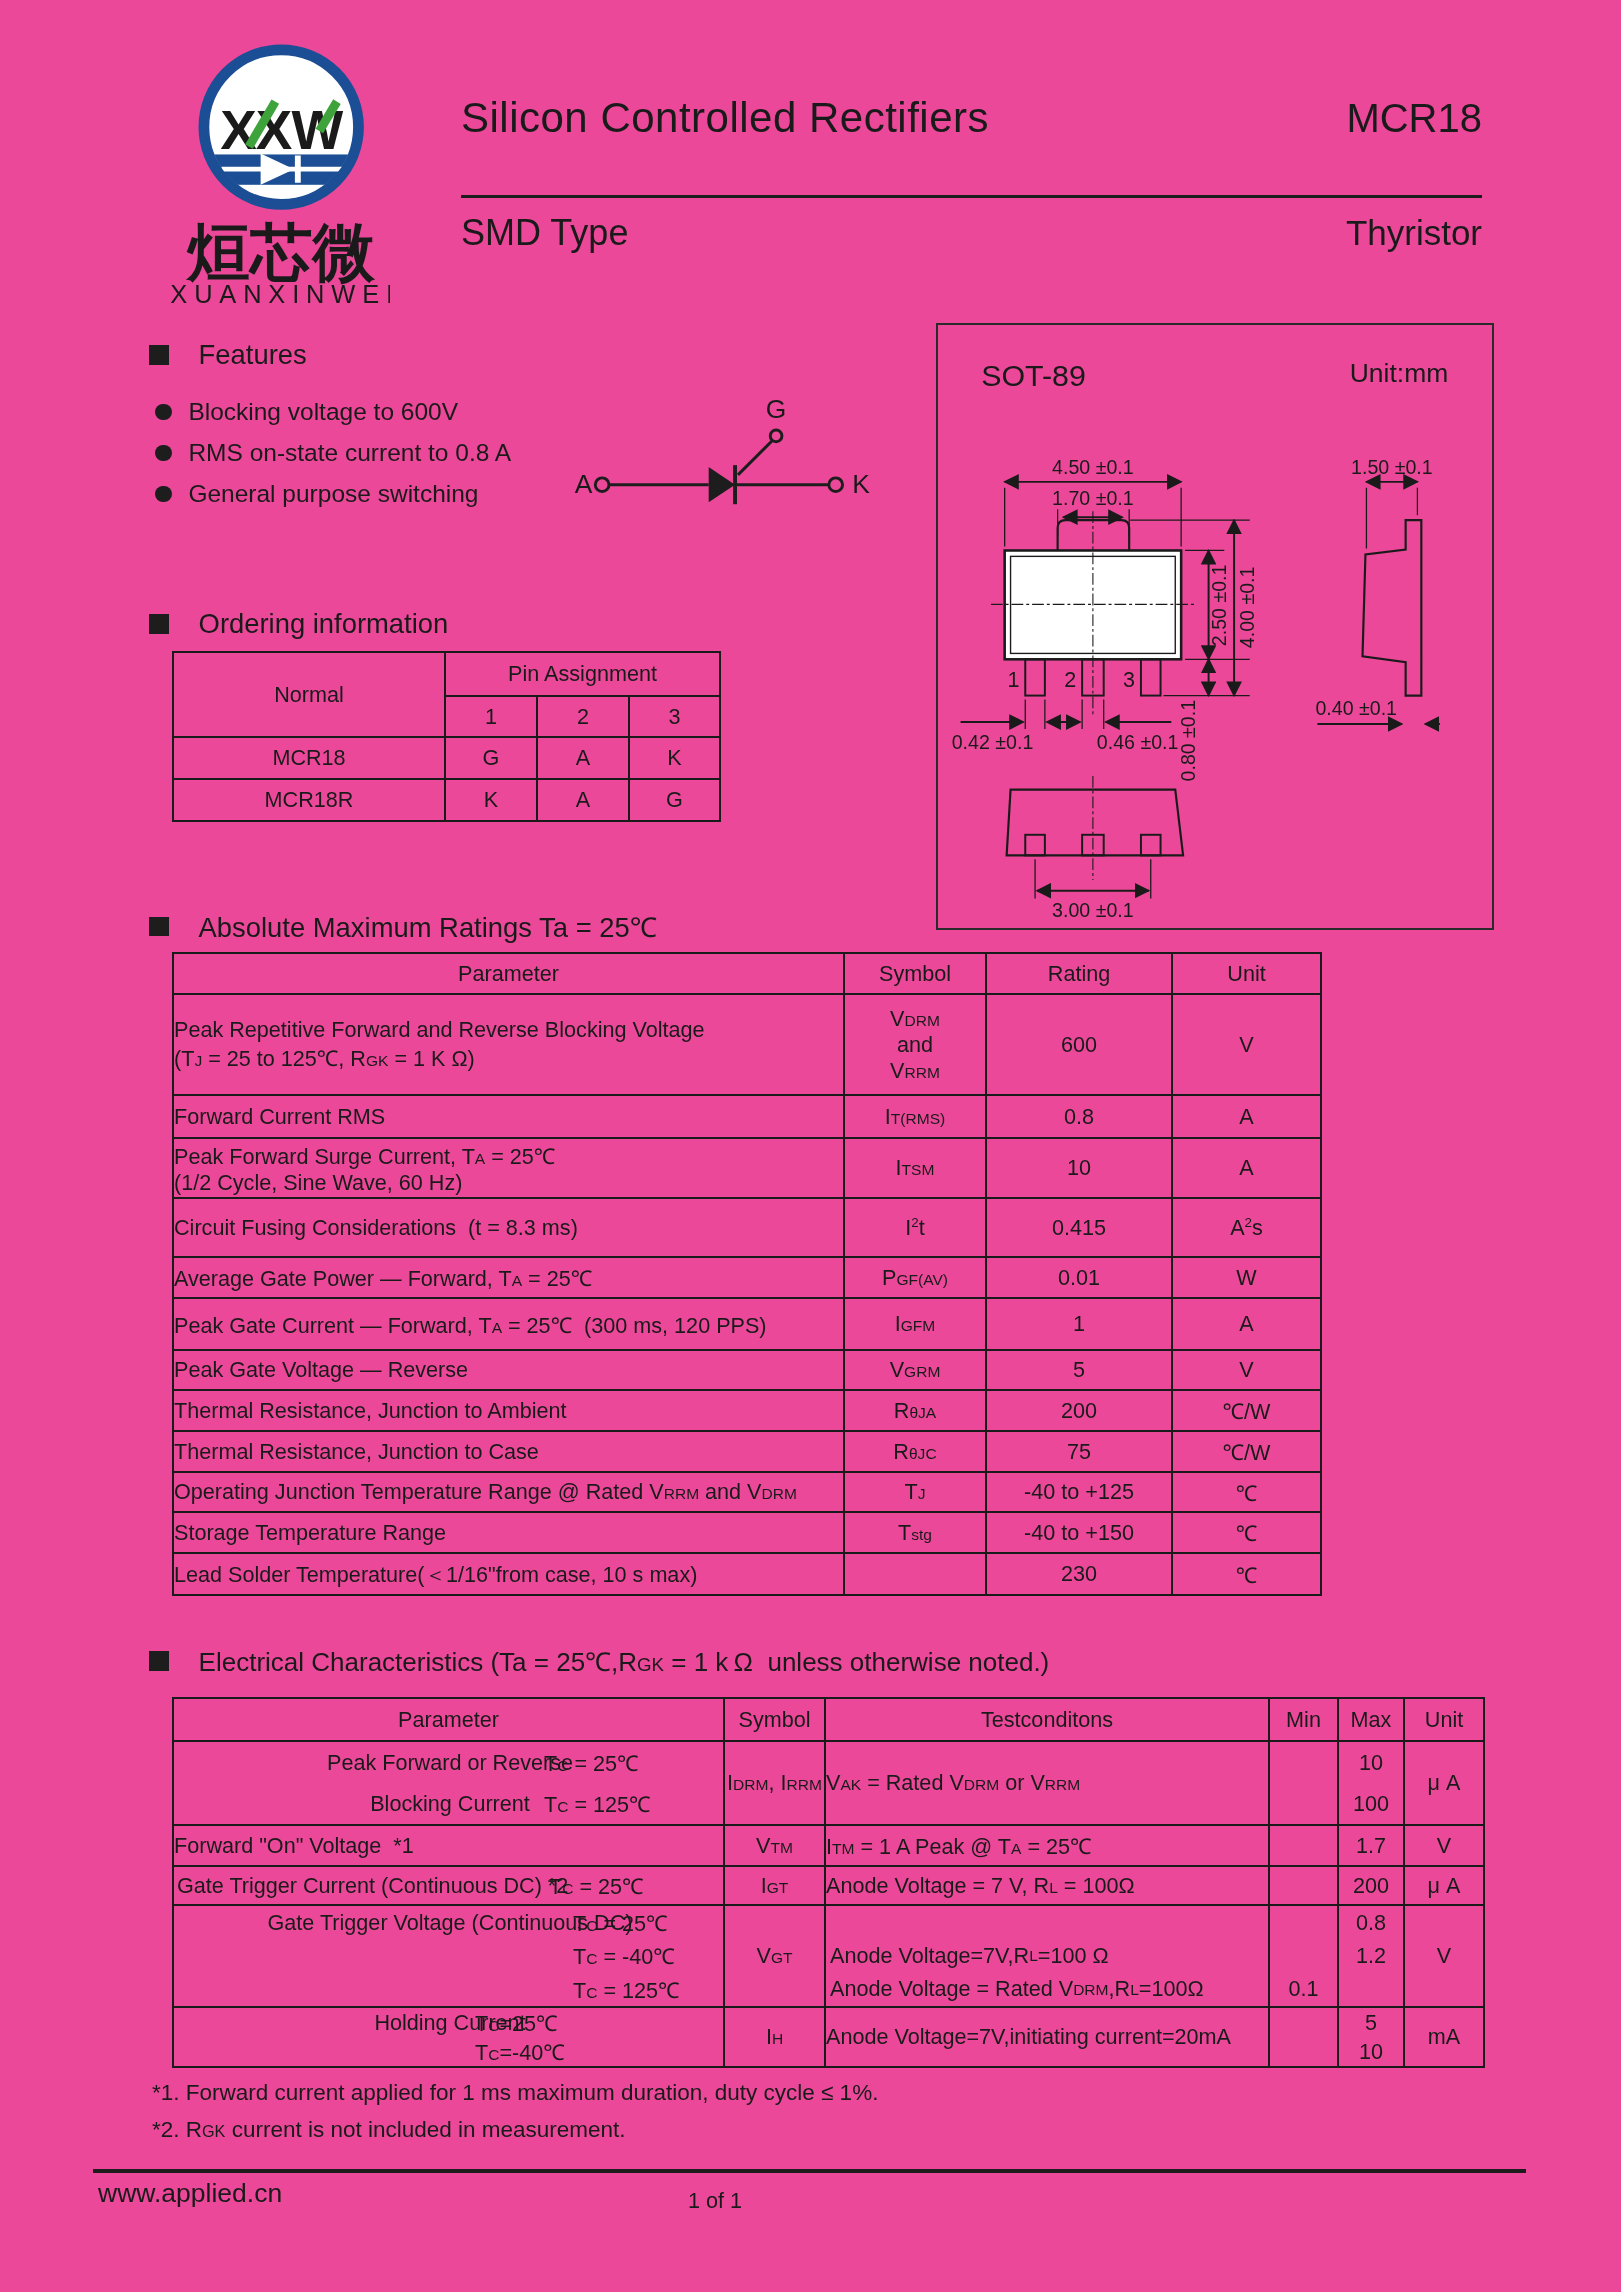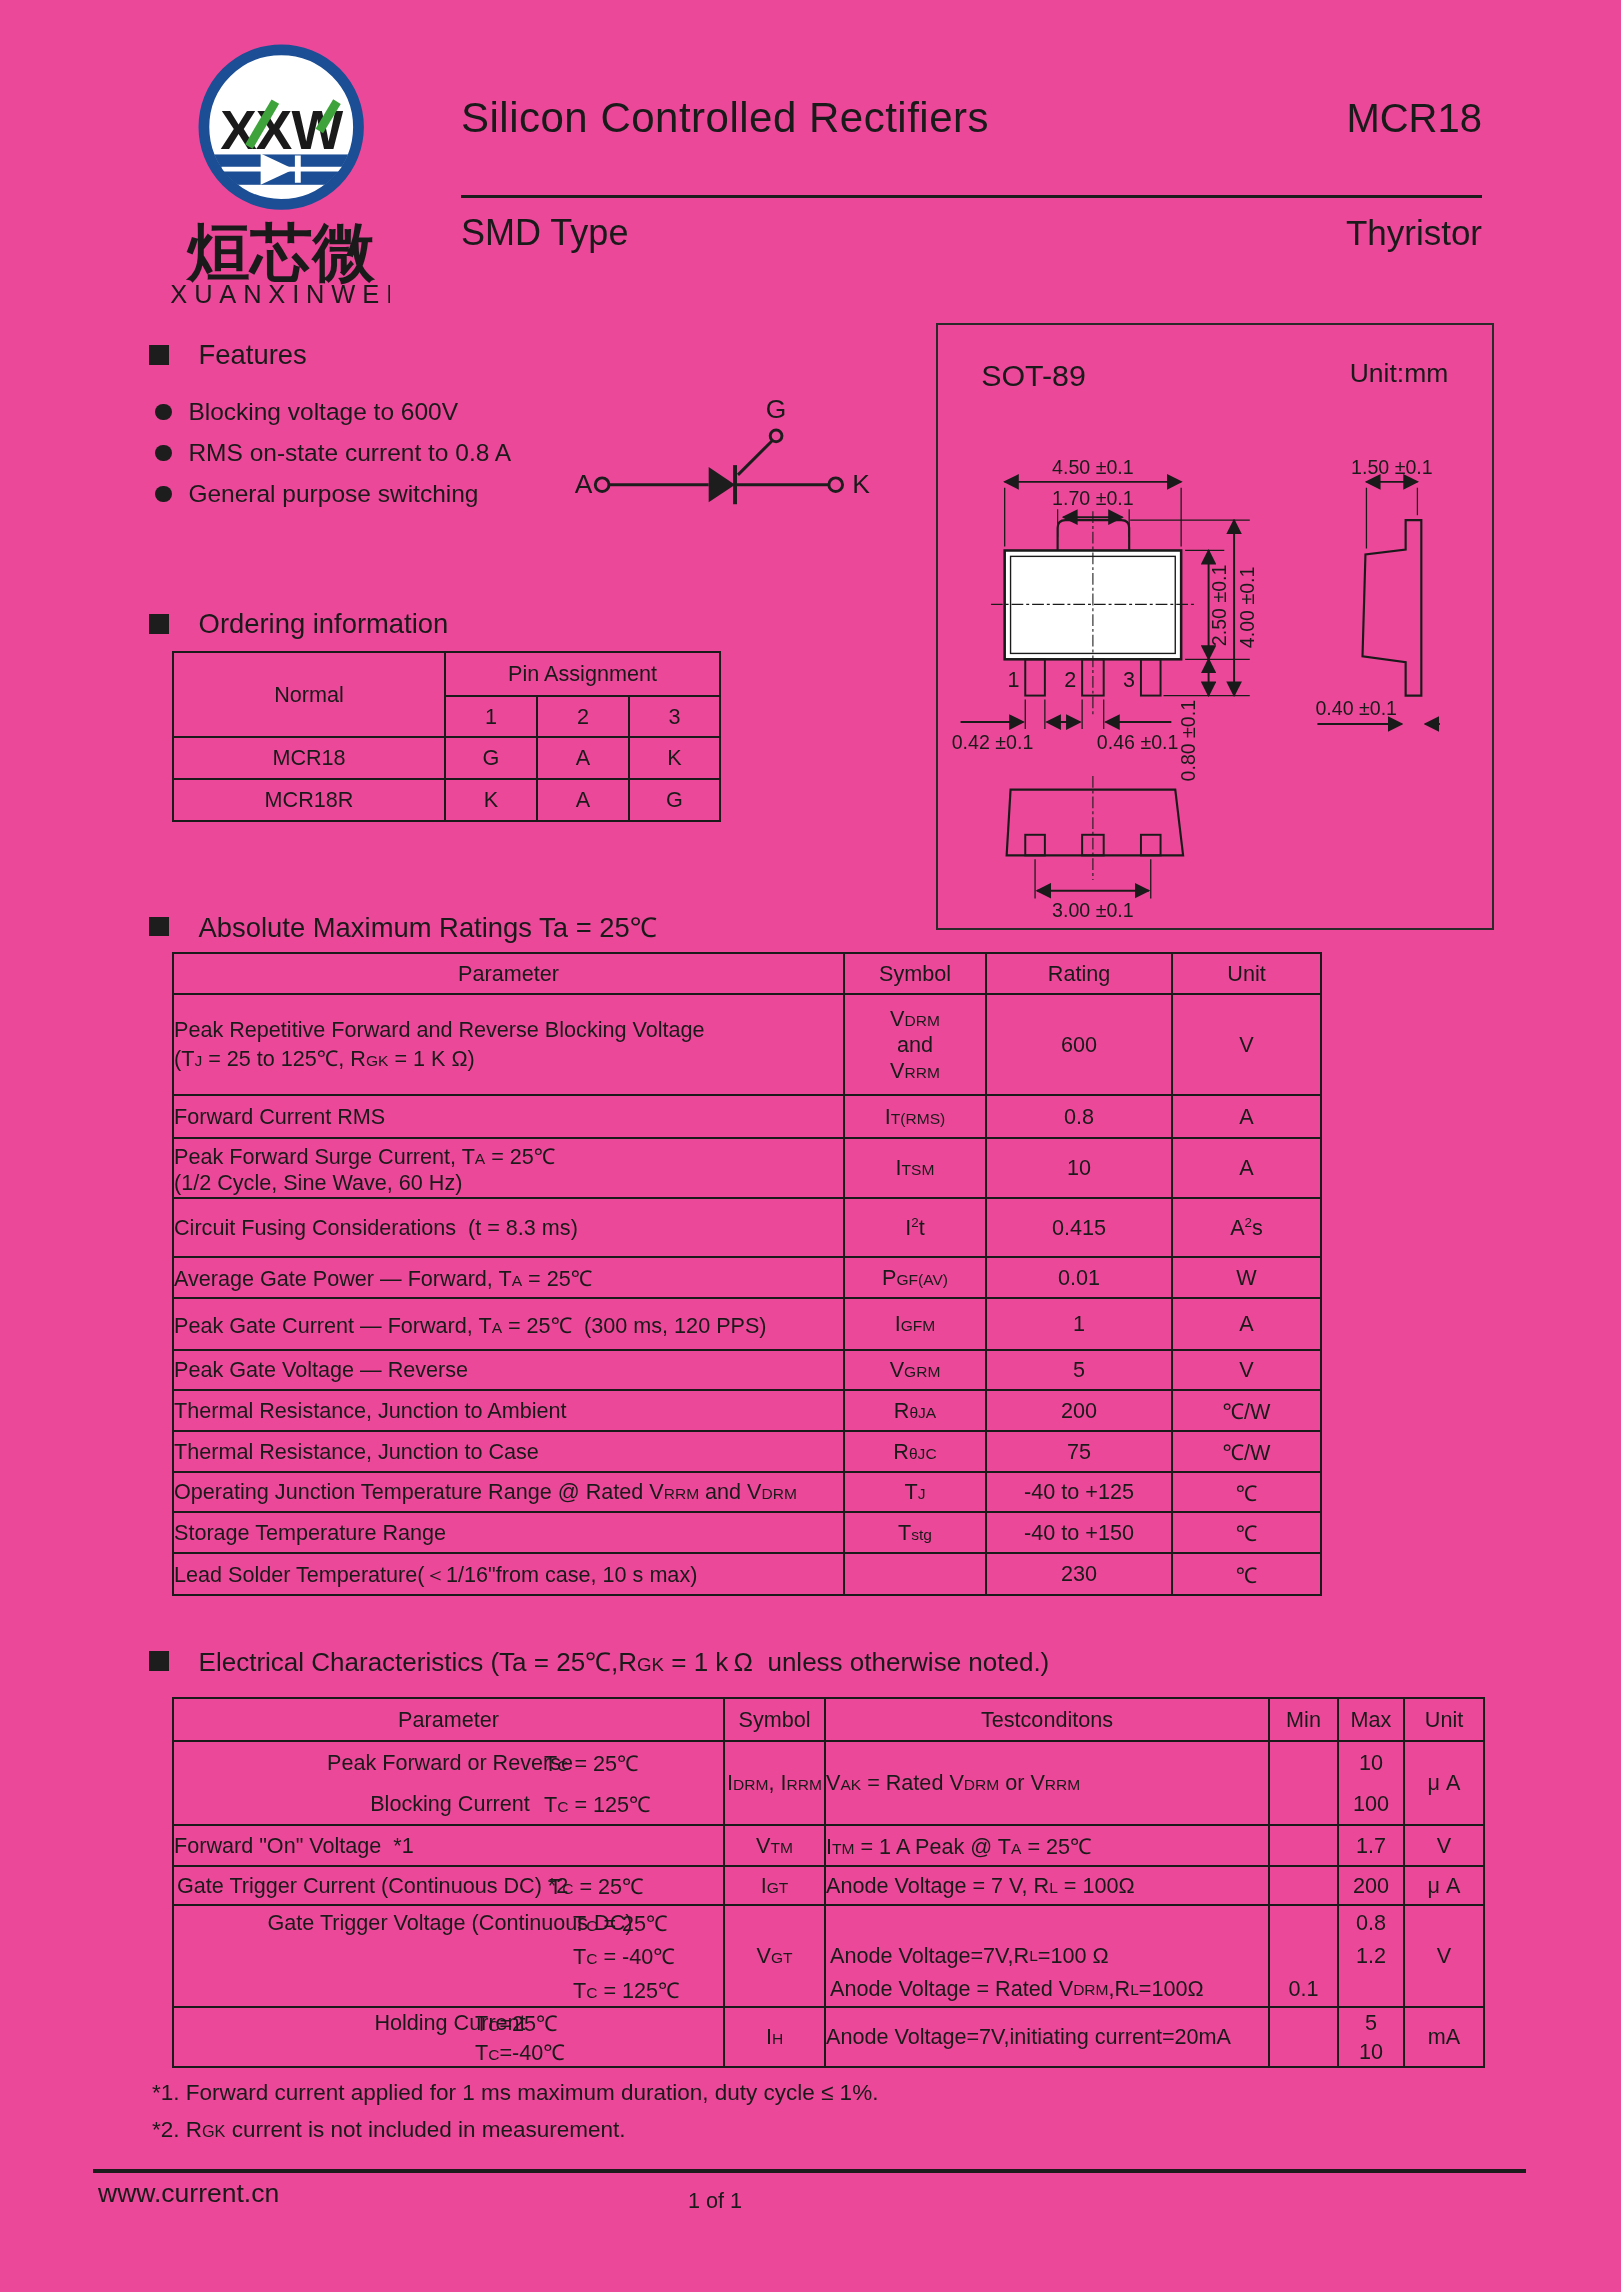--- a/index.html
+++ b/index.html
@@ -452,17 +452,17 @@
       </td>
       <td class="c">mA</td>
     </tr>
   </tbody>
     </table>
 
   <div class="abs note" style="left:152px;top:2080px;">*1. Forward current applied for 1 ms maximum duration, duty cycle ≤ 1%.</div>
   <div class="abs note" style="left:152px;top:2117px;">*2. R<sub>GK</sub> current is not included in measurement.</div>
 
   <div class="abs rule" style="left:93px;top:2169px;width:1433px;height:3.9px;"></div>
-  <div class="abs ft-url" style="left:98px;top:2178px;">www.current.cn</div>
+  <div class="abs ft-url" style="left:98px;top:2178px;">www.applied.cn</div>
   <div class="abs ft-page" style="left:617px;top:2188px;">1 of 1</div>
 
 </div>
 
 
 </body></html>

